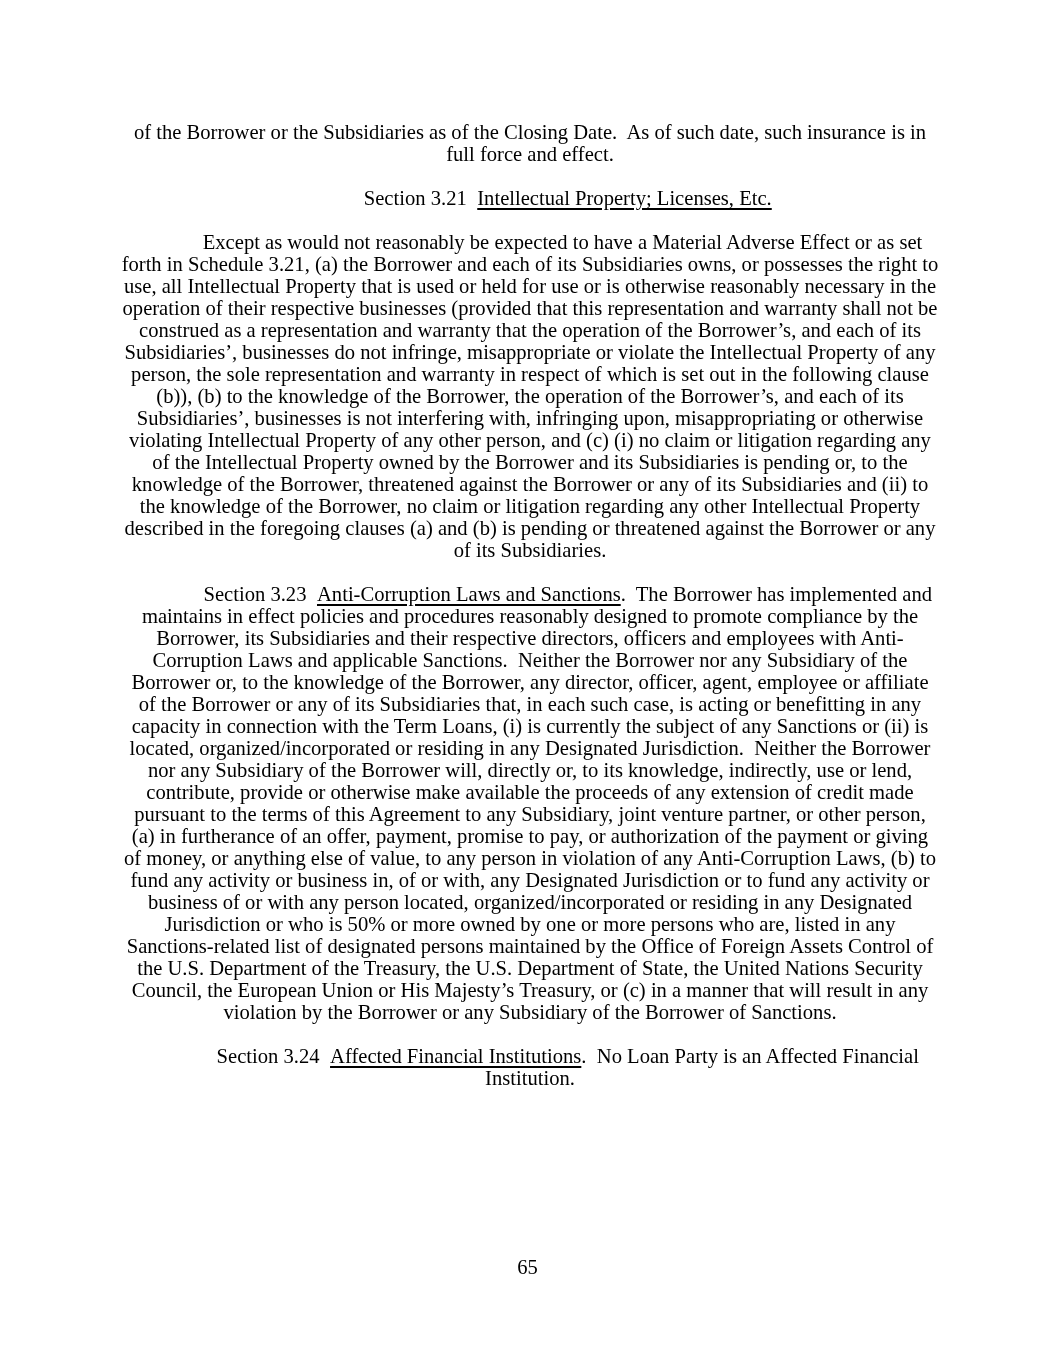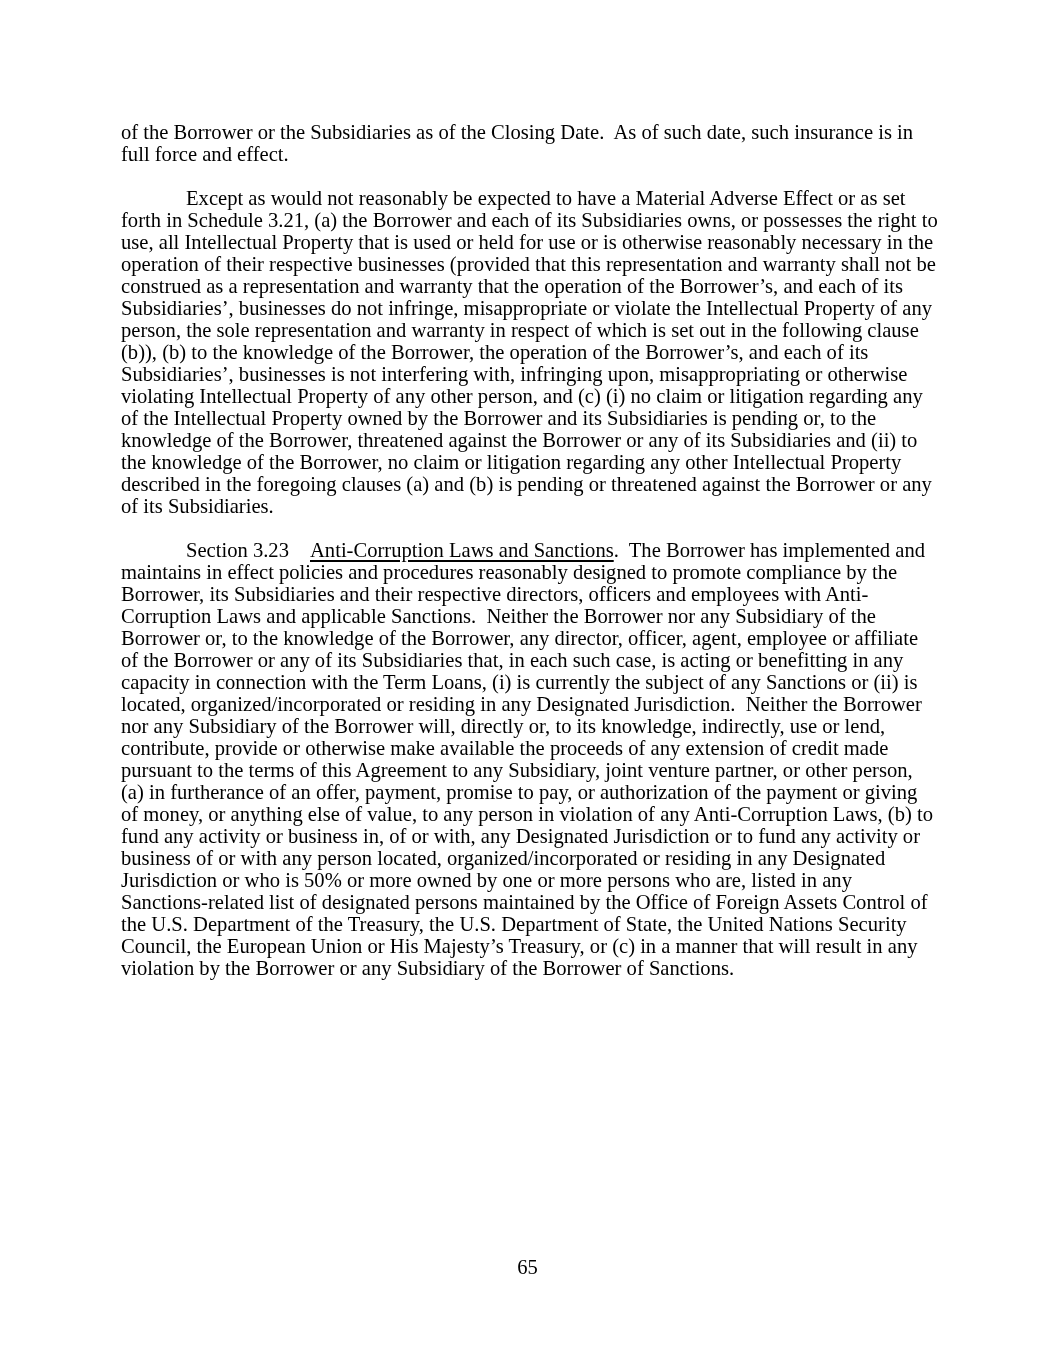--- a/index.html
+++ b/index.html
@@ -20,21 +20,21 @@
     top: 0; left: 0;
     width: 1055px;
     height: 1365px;
     box-sizing: border-box;
     padding: 121px 116px 0 121px;
   }
   .para {
     margin: 22px 0 0 0;
     font-size: 20.6px;
     line-height: 22px;
-    text-align: left;
+    text-align: center;
     white-space: pre-wrap;
   }
   .para.first {
     margin-top: 0;
   }
   .indent {
     text-indent: 65px;
   }
   .sec-label {
     display: inline-block;
@@ -56,23 +56,25 @@
     line-height: 22px;
   }
 </style>
 </head>
 <body>
 
 <div class="page">
 
   <p class="para first"><span>of the Borrower or the Subsidiaries as of the Closing Date.  As of such date, such insurance is in full force and effect.</span></p>
 
+  <p class="para indent"><span class="sec-label">Section 3.21</span><span class="sec-title">Intellectual Property; Licenses, Etc.</span></p>
 
   <p class="para indent"><span>Except as would not reasonably be expected to have a Material Adverse Effect or as set forth in Schedule 3.21, (a) the Borrower and each of its Subsidiaries owns, or possesses the right to use, all Intellectual Property that is used or held for use or is otherwise reasonably necessary in the operation of their respective businesses (provided that this representation and warranty shall not be construed as a representation and warranty that the operation of the Borrower’s, and each of its Subsidiaries’, businesses do not infringe, misappropriate or violate the Intellectual Property of any person, the sole representation and warranty in respect of which is set out in the following clause (b)), (b) to the knowledge of the Borrower, the operation of the Borrower’s, and each of its Subsidiaries’, businesses is not interfering with, infringing upon, misappropriating or otherwise violating Intellectual Property of any other person, and (c) (i) no claim or litigation regarding any of the Intellectual Property owned by the Borrower and its Subsidiaries is pending or, to the knowledge of the Borrower, threatened against the Borrower or any of its Subsidiaries and (ii) to the knowledge of the Borrower, no claim or litigation regarding any other Intellectual Property described in the foregoing clauses (a) and (b) is pending or threatened against the Borrower or any of its Subsidiaries.</span></p>
 
 
   <p class="para indent"><span class="sec-label">Section 3.23</span><span class="sec-title">Anti-Corruption Laws and Sanctions</span><span>.  The Borrower has implemented and maintains in effect policies and procedures reasonably designed to promote compliance by the Borrower, its Subsidiaries and their respective directors, officers and employees with Anti-Corruption Laws and applicable Sanctions.  Neither the Borrower nor any Subsidiary of the Borrower or, to the knowledge of the Borrower, any director, officer, agent, employee or affiliate of the Borrower or any of its Subsidiaries that, in each such case, is acting or benefitting in any capacity in connection with the Term Loans, (i) is currently the subject of any Sanctions or (ii) is located, organized/incorporated or residing in any Designated Jurisdiction.  Neither the Borrower nor any Subsidiary of the Borrower will, directly or, to its knowledge, indirectly, use or lend, contribute, provide or otherwise make available the proceeds of any extension of credit made pursuant to the terms of this Agreement to any Subsidiary, joint venture partner, or other person, (a) in furtherance of an offer, payment, promise to pay, or authorization of the payment or giving of money, or anything else of value, to any person in violation of any Anti-Corruption Laws, (b) to fund any activity or business in, of or with, any Designated Jurisdiction or to fund any activity or business of or with any person located, organized/incorporated or residing in any Designated Jurisdiction or who is 50% or more owned by one or more persons who are, listed in any Sanctions-related list of designated persons maintained by the Office of Foreign Assets Control of the U.S. Department of the Treasury, the U.S. Department of State, the United Nations Security Council, the European Union or His Majesty’s Treasury, or (c) in a manner that will result in any violation by the Borrower or any Subsidiary of the Borrower of Sanctions.</span></p>
 
+  <p class="para indent"><span class="sec-label">Section 3.24</span><span class="sec-title">Affected Financial Institutions</span><span>.  No Loan Party is an Affected Financial Institution.</span></p>
 
 
 </div>
 
 <div class="footer">65</div>
 
 </body></html>

